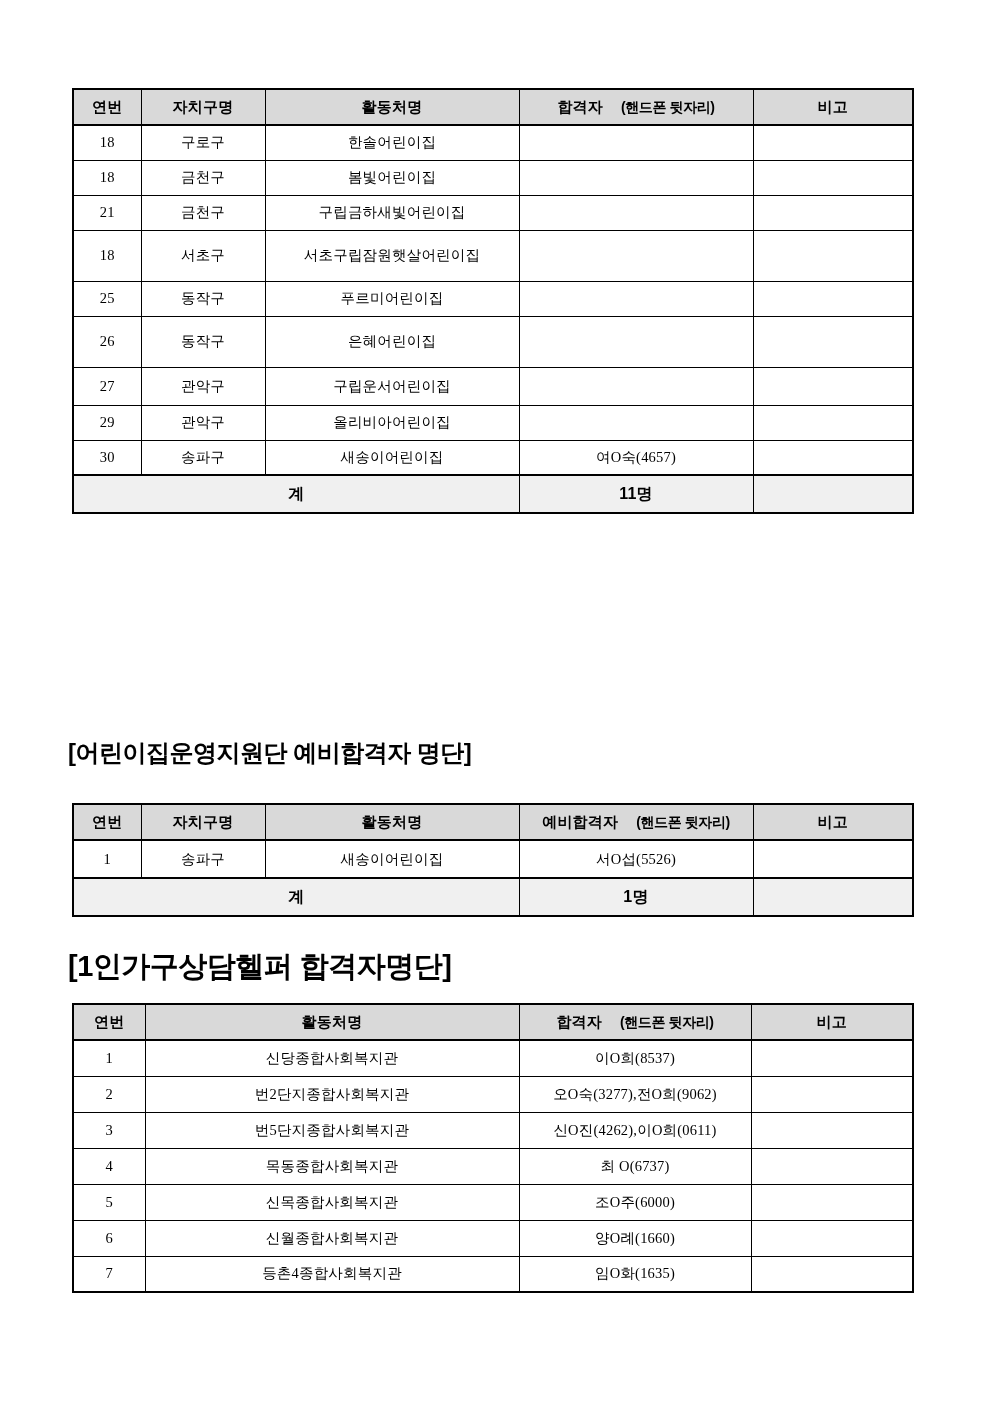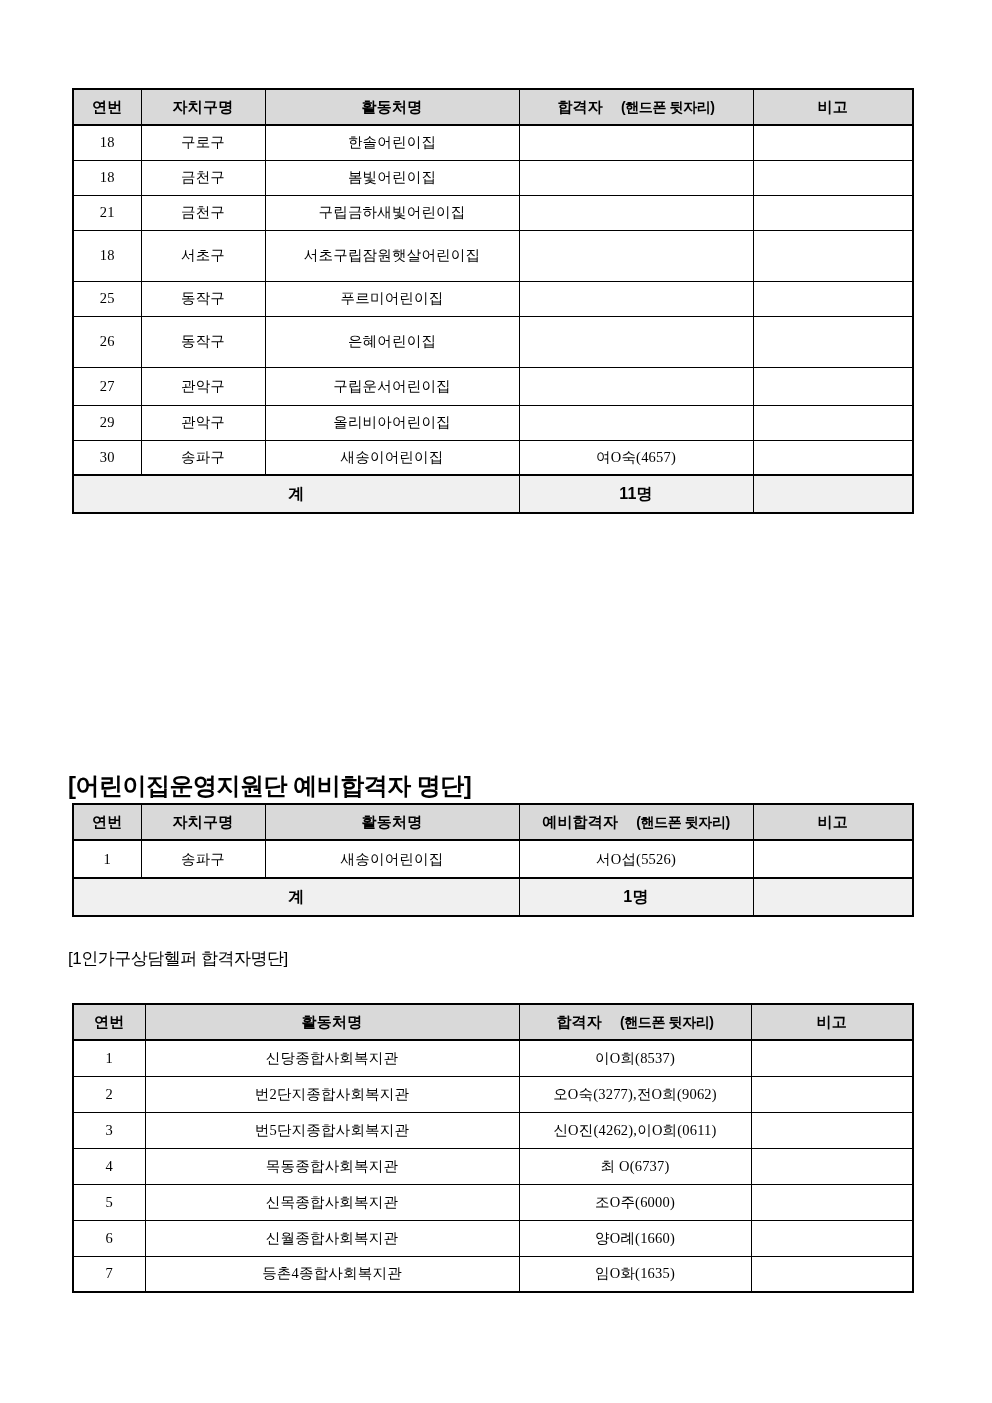--- a/index.html
+++ b/index.html
@@ -80,38 +80,37 @@
 
   #section-reserve-heading {
     position: absolute;
     left: 68px;
     top: 737px;
     font-family: "Liberation Sans", "DejaVu Sans", sans-serif;
     font-weight: bold;
     font-size: 24px;
     letter-spacing: -0.5px;
     white-space: nowrap;
-    margin-top: 33px;
   }
   #table-reserve-wrap {
     position: absolute;
     left: 72px;
     top: 803px;
   }
   #table-reserve {
     width: 840px;
   }
 
   #section-helper-heading {
     position: absolute;
     left: 68px;
     top: 947px;
     font-family: "Liberation Sans", "DejaVu Sans", sans-serif;
-    font-weight: normal;
-    font-size: 17px;
+    font-weight: bold;
+    font-size: 29px;
     letter-spacing: -0.5px;
     white-space: nowrap;
   }
   #table-helper-wrap {
     position: absolute;
     left: 72px;
     top: 1003px;
   }
   #table-helper {
     width: 840px;

